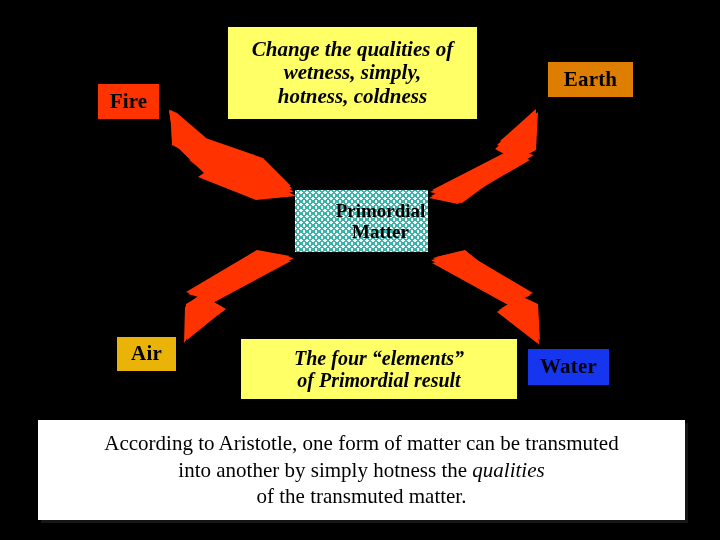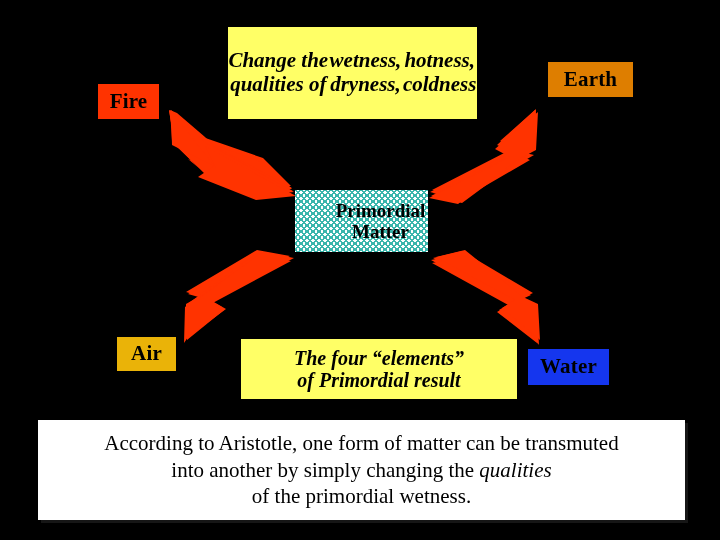--- a/index.html
+++ b/index.html
@@ -39,21 +39,21 @@
 
   
   .yellowbox {
     background: #FFFF66;
     font-weight: bold;
     font-style: italic;
   }
   #note-qualities {
     left: 228px; top: 27px; width: 249px; height: 92px;
     font-size: 21px;
-    flex-direction: row;
+    flex-direction: column;
   }
   #note-elements {
     left: 241px; top: 339px; width: 276px; height: 60px;
     font-size: 20px;
     flex-direction: column;
   }
 
   
   #primordial-matter {
     left: 295px; top: 190px; width: 133px; height: 62px;
@@ -136,21 +136,21 @@
       <polygon fill="#FF3300" points="433,258 512,302 499,310 536,341 535,306 520,299 533,293 462,251"></polygon>
       <polygon fill="#FF3300" points="431,260 510,304 497,312 537,343 536,308 518,301 531,295 460,254"></polygon>
       <polygon fill="#FF3300" points="434,261 514,305 538,344 536,307 463,255"></polygon>
       <polygon fill="#FF3300" points="432,263 512,307 539,345 537,309 461,257"></polygon>
       <polygon fill="#FF3300" points="436,257 515,300 502,308 540,340 538,304 523,297 465,250"></polygon>
     </g>
   </svg>
 
   <div class="box yellowbox" id="note-qualities">
     <span>Change the qualities of</span>
-    <span>wetness, dryness,</span>
+    <span>wetness, simply,</span>
     <span>hotness, coldness</span>
   </div>
 
   <div class="box chip" id="chip-earth">Earth</div>
   <div class="box chip" id="chip-fire">Fire</div>
   <div class="box chip" id="chip-air">Air</div>
   <div class="box chip" id="chip-water">Water</div>
 
   <div class="box" id="primordial-matter">
     <span class="pm-texture"></span>
@@ -158,17 +158,17 @@
     <span class="pm-text">Matter</span>
   </div>
 
   <div class="box yellowbox" id="note-elements">
     <span>The four “elements”</span>
     <span>of Primordial result</span>
   </div>
 
   <div class="box" id="statement">
     <span class="line">According to Aristotle, one form of matter can be transmuted</span>
-    <span class="line"><span>into another by simply changing the </span><em>qualities</em></span>
-    <span class="line">of the primordial wetness.</span>
+    <span class="line"><span>into another by simply hotness the </span><em>qualities</em></span>
+    <span class="line">of the transmuted matter.</span>
   </div>
 
 </div>
 
 </body></html>

